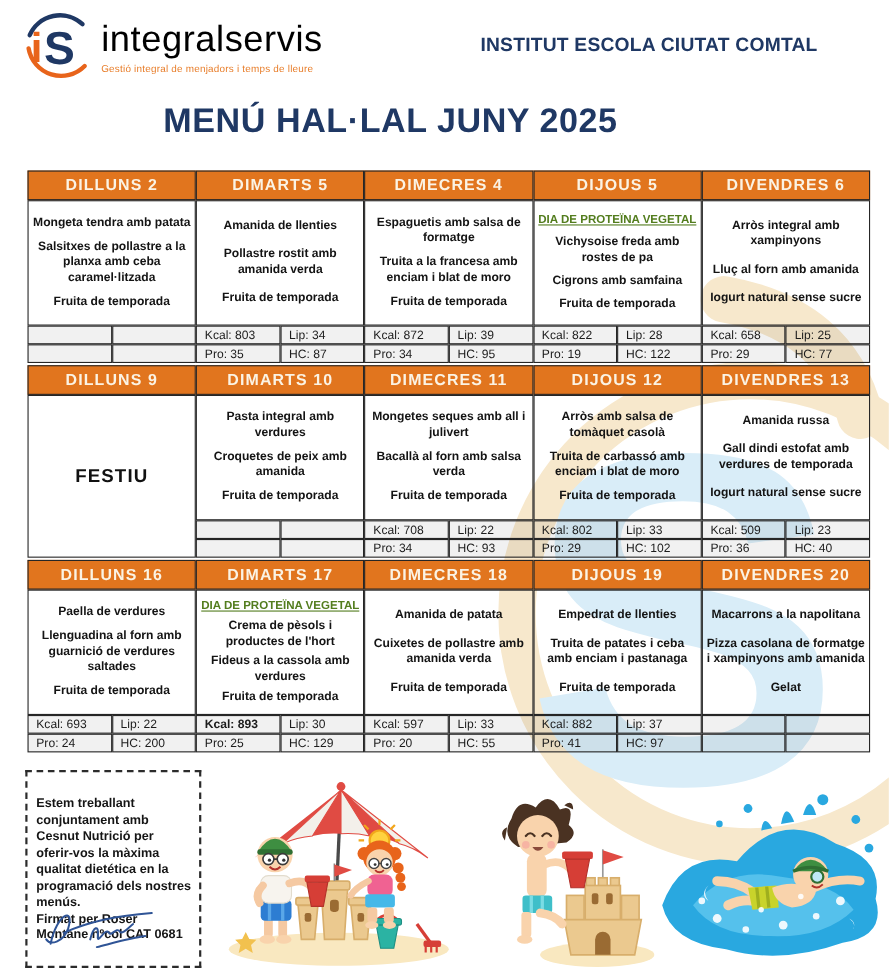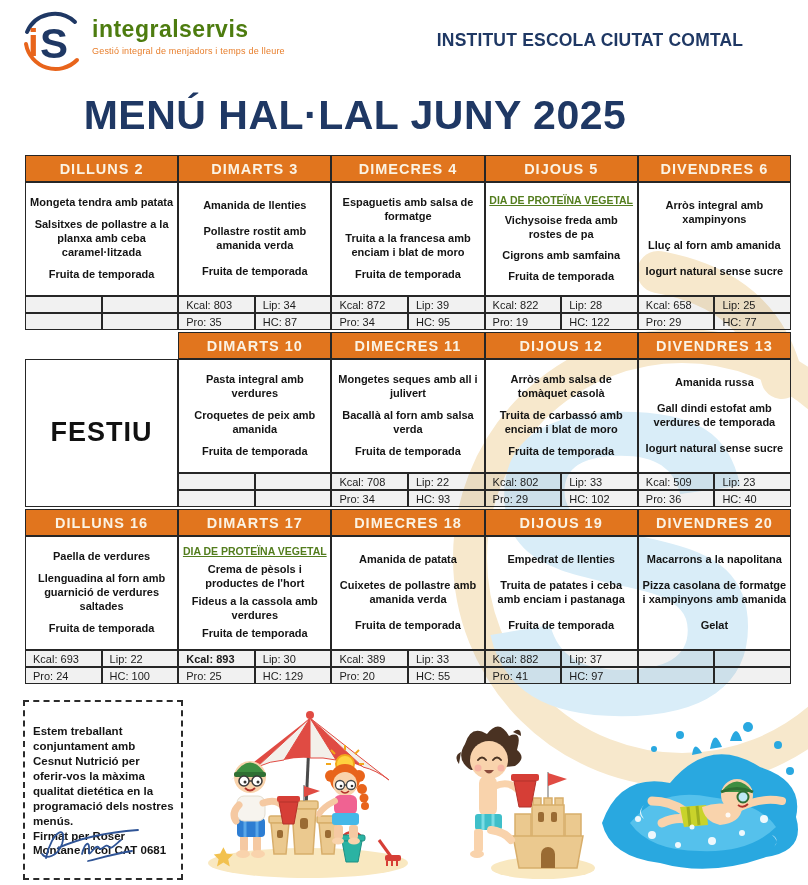--- a/index.html
+++ b/index.html
@@ -7,38 +7,38 @@
   .page { position:relative; width:808px; height:885px; background:#ffffff; overflow:hidden; }
 
   
   .watermark { position:absolute; left:420px; top:250px; z-index:0; pointer-events:none; }
 
   .content { position:relative; z-index:1; }
 
   
   .brand { position:absolute; left:20px; top:8px; display:flex; align-items:flex-start; }
   .brand-text { margin-left:8px; padding-top:8px; }
-  .brand-name { font-size:23px; font-weight:bold; color:#4d7c0f; letter-spacing:0.5px; }
+  .brand-name { font-size:33px; font-weight:normal; color:#000000; letter-spacing:0.5px; }
   .brand-tagline { font-size:9px; color:#E87E2B; margin-top:3px; letter-spacing:0.2px; }
   .school-name { position:absolute; left:380px; top:30px; width:420px; text-align:center;
                  font-size:17.5px; font-weight:bold; color:#1F3864; letter-spacing:0.2px; }
   .page-title { position:absolute; left:0; top:92px; width:710px; text-align:center;
-                font-size:41px; font-weight:bold; color:#1F3864; letter-spacing:0.5px; }
+                font-size:31px; font-weight:bold; color:#1F3864; letter-spacing:0.5px; }
 
   
   .menu-table { position:absolute; left:25px; top:155px; width:766px; }
   .week { display:grid; grid-template-columns:repeat(10,1fr); grid-template-rows:27px 114px 17px 17px;
           margin-bottom:2px; }
   .week > div { border:1px solid #262626; }
   .day-head { background:#E1751E; color:#FBF3E4; font-weight:bold; font-size:14.5px;
               display:flex; align-items:center; justify-content:center; letter-spacing:1px; }
   .day-body { background:transparent; display:flex; flex-direction:column; justify-content:space-evenly;
               align-items:center; text-align:center; padding:4px 3px; font-size:11px; font-weight:bold;
               color:#141414; line-height:1.25; }
-  .festiu-cell { font-size:27px; font-weight:bold; color:#111; letter-spacing:1px;
+  .festiu-cell { font-size:17px; font-weight:bold; color:#111; letter-spacing:1px;
                  justify-content:center; }
   .protein-label { color:#537D1E; text-decoration:underline; font-size:10.5px; }
   .nut-cell { background:rgba(20,20,20,0.06); font-size:11px; color:#1c1c1c;
               display:flex; align-items:center; padding-left:7px; }
 
   
   .note-box { position:absolute; left:23px; top:700px; width:160px; height:180px;
               border:2px dashed #2b2b2b; padding:7px 6px 4px 8px; font-size:11.5px; font-weight:bold;
               color:#151515; line-height:1.3; white-space:pre-line; }
   .signature { position:absolute; left:32px; top:818px; }
@@ -82,21 +82,21 @@
           <div class="day-head" style="grid-area: 1 / 1 / auto / span 2;">DILLUNS 2</div>
           <div class="day-body" style="grid-area: 2 / 1 / auto / span 2;">
             <div class="meal-item">Mongeta tendra amb patata</div>
             <div class="meal-item">Salsitxes de pollastre a la planxa amb ceba caramel·litzada</div>
             <div class="meal-item">Fruita de temporada</div>
           </div>
           <div class="nut-cell" style="grid-area: 3 / 1;"></div>
           <div class="nut-cell" style="grid-area: 3 / 2;"></div>
           <div class="nut-cell" style="grid-area: 4 / 1;"></div>
           <div class="nut-cell" style="grid-area: 4 / 2;"></div>
-          <div class="day-head" style="grid-area: 1 / 3 / auto / span 2;">DIMARTS 3</div>
+          <div class="day-head" style="grid-area: 1 / 3 / auto / span 2;">DIMARTS 5</div>
           <div class="day-body" style="grid-area: 2 / 3 / auto / span 2;">
             <div class="meal-item">Amanida de llenties</div>
             <div class="meal-item">Pollastre rostit amb amanida verda</div>
             <div class="meal-item">Fruita de temporada</div>
           </div>
           <div class="nut-cell" style="grid-area: 3 / 3;">Kcal: 803</div>
           <div class="nut-cell" style="grid-area: 3 / 4;">Lip: 34</div>
           <div class="nut-cell" style="grid-area: 4 / 3;">Pro: 35</div>
           <div class="nut-cell" style="grid-area: 4 / 4;">HC: 87</div>
           <div class="day-head" style="grid-area: 1 / 5 / auto / span 2;">DIMECRES 4</div>
@@ -125,20 +125,21 @@
             <div class="meal-item">Arròs integral amb xampinyons</div>
             <div class="meal-item">Lluç al forn amb amanida</div>
             <div class="meal-item">Iogurt natural sense sucre</div>
           </div>
           <div class="nut-cell" style="grid-area: 3 / 9;">Kcal: 658</div>
           <div class="nut-cell" style="grid-area: 3 / 10;">Lip: 25</div>
           <div class="nut-cell" style="grid-area: 4 / 9;">Pro: 29</div>
           <div class="nut-cell" style="grid-area: 4 / 10;">HC: 77</div>
         </div>
       <div class="week">
+          <div class="day-head" style="grid-area: 1 / 1 / auto / span 2;">DILLUNS 9</div>
           <div class="day-body festiu-cell" style="grid-area: 2 / 1 / span 3 / span 2;">FESTIU</div>
           <div class="day-head" style="grid-area: 1 / 3 / auto / span 2;">DIMARTS 10</div>
           <div class="day-body" style="grid-area: 2 / 3 / auto / span 2;">
             <div class="meal-item">Pasta integral amb verdures</div>
             <div class="meal-item">Croquetes de peix amb amanida</div>
             <div class="meal-item">Fruita de temporada</div>
           </div>
           <div class="nut-cell" style="grid-area: 3 / 3;"></div>
           <div class="nut-cell" style="grid-area: 3 / 4;"></div>
           <div class="nut-cell" style="grid-area: 4 / 3;"></div>
@@ -177,39 +178,39 @@
       <div class="week">
           <div class="day-head" style="grid-area: 1 / 1 / auto / span 2;">DILLUNS 16</div>
           <div class="day-body" style="grid-area: 2 / 1 / auto / span 2;">
             <div class="meal-item">Paella de verdures</div>
             <div class="meal-item">Llenguadina al forn amb guarnició de verdures saltades</div>
             <div class="meal-item">Fruita de temporada</div>
           </div>
           <div class="nut-cell" style="grid-area: 3 / 1;">Kcal: 693</div>
           <div class="nut-cell" style="grid-area: 3 / 2;">Lip: 22</div>
           <div class="nut-cell" style="grid-area: 4 / 1;">Pro: 24</div>
-          <div class="nut-cell" style="grid-area: 4 / 2;">HC: 100</div>
+          <div class="nut-cell" style="grid-area: 4 / 2;">HC: 200</div>
           <div class="day-head" style="grid-area: 1 / 3 / auto / span 2;">DIMARTS 17</div>
           <div class="day-body" style="grid-area: 2 / 3 / auto / span 2;">
             <div class="protein-label">DIA DE PROTEÏNA VEGETAL</div>
             <div class="meal-item">Crema de pèsols i productes de l'hort</div>
             <div class="meal-item">Fideus a la cassola amb verdures</div>
             <div class="meal-item">Fruita de temporada</div>
           </div>
           <div class="nut-cell" style="grid-area: 3 / 3; font-weight: bold;">Kcal: 893</div>
           <div class="nut-cell" style="grid-area: 3 / 4;">Lip: 30</div>
           <div class="nut-cell" style="grid-area: 4 / 3;">Pro: 25</div>
           <div class="nut-cell" style="grid-area: 4 / 4;">HC: 129</div>
           <div class="day-head" style="grid-area: 1 / 5 / auto / span 2;">DIMECRES 18</div>
           <div class="day-body" style="grid-area: 2 / 5 / auto / span 2;">
             <div class="meal-item">Amanida de patata</div>
             <div class="meal-item">Cuixetes de pollastre amb amanida verda</div>
             <div class="meal-item">Fruita de temporada</div>
           </div>
-          <div class="nut-cell" style="grid-area: 3 / 5;">Kcal: 389</div>
+          <div class="nut-cell" style="grid-area: 3 / 5;">Kcal: 597</div>
           <div class="nut-cell" style="grid-area: 3 / 6;">Lip: 33</div>
           <div class="nut-cell" style="grid-area: 4 / 5;">Pro: 20</div>
           <div class="nut-cell" style="grid-area: 4 / 6;">HC: 55</div>
           <div class="day-head" style="grid-area: 1 / 7 / auto / span 2;">DIJOUS 19</div>
           <div class="day-body" style="grid-area: 2 / 7 / auto / span 2; align-items: center;">
             <div class="meal-item">Empedrat de llenties</div>
             <div class="meal-item">Truita de patates i ceba amb enciam i pastanaga</div>
             <div class="meal-item">Fruita de temporada</div>
           </div>
           <div class="nut-cell" style="grid-area: 3 / 7;">Kcal: 882</div>

